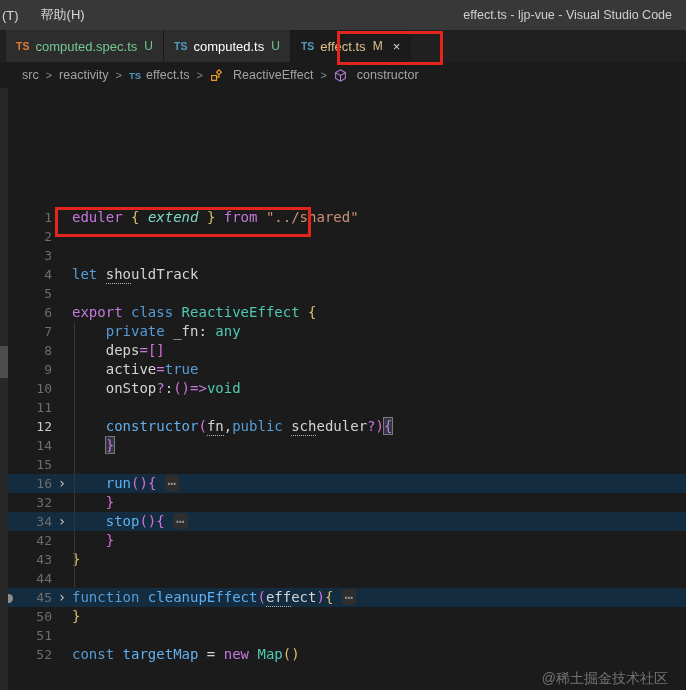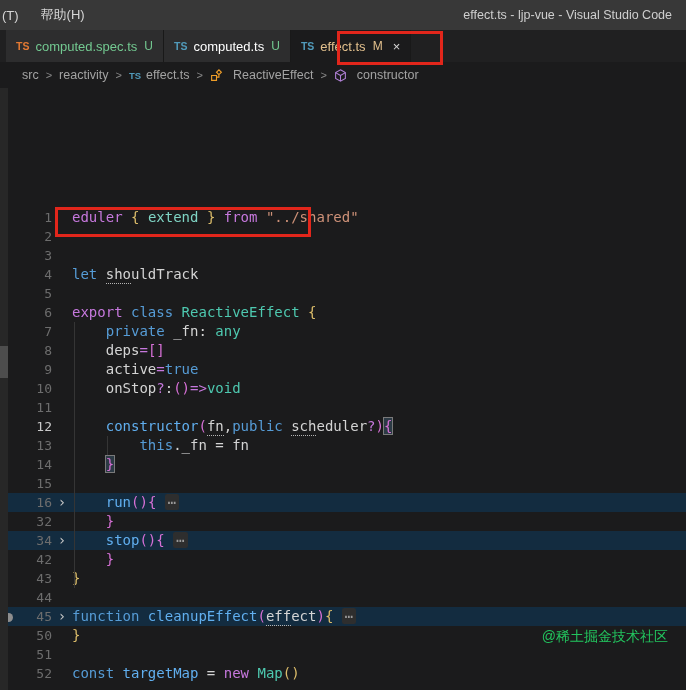--- a/index.html
+++ b/index.html
@@ -73,33 +73,33 @@
 
   
   .p { color:#c678dd; }            
   .b { color:#569cd6; }            
   .t { color:#4ec9b0; }            
   .f { color:#61afef; }            
   .w { color:#d4d4d4; }
   .y { color:#dcbd6a; }            
   .o { color:#d670d6; }            
   .s { color:#ce9178; }            
-  .e { color:#7fd4c4; }            
+  .e { color:#7fd4c4;font-style:italic; }            
   .el { color:#9a9a9a; background:#2e2e2e; padding:0 3px; border-radius:2px; }
   .u { border-bottom:1px dotted #b5b5b5; padding-bottom:1px; }
   .bx { outline:1px solid #7a7a7a; background:#2c3a45; }
 
   
   .guide { position:absolute; width:1px; background:#353535; }
 
   
   .anno { position:absolute; border:3px solid #e2261b; pointer-events:none; }
 
   .watermark {
-    position:absolute; right:18px; top:628px; font-size:14px; color:#22c55e;margin-left:44px;
+    position:absolute; right:18px; top:670px; font-size:14px; color:#737373;margin-left:44px;
   }
 </style>
 </head>
 <body>
 
 <div class="titlebar">
   <span class="menu-cut">(T)</span>
   <span class="menu-item">帮助(H)</span>
   <span class="window-title">effect.ts - ljp-vue - Visual Studio Code</span>
 </div>
@@ -224,26 +224,20 @@
         <span class="code"></span>
       </div>
       <div class="row">
         <span class="bp-col"></span>
         <span class="ln cur">12</span>
         <span class="fold-col"></span>
         <span class="code"><span class="w">    </span><span class="f">constructor</span><span class="o">(</span><span class="w u">fn</span><span class="w">,</span><span class="b">public</span><span class="w"> </span><span class="w u">sch</span><span class="w">eduler</span><span class="p">?</span><span class="o">)</span><span class="o bx">{</span></span>
       </div>
       <div class="row">
         <span class="bp-col"></span>
-        <span class="ln">13</span>
-        <span class="fold-col"></span>
-        <span class="code"><span class="w">        </span><span class="b">this</span><span class="w">._fn</span><span class="w"> = </span><span class="w">fn</span></span>
-      </div>
-      <div class="row">
-        <span class="bp-col"></span>
         <span class="ln">14</span>
         <span class="fold-col"></span>
         <span class="code"><span class="w">    </span><span class="o bx">}</span></span>
       </div>
       <div class="row">
         <span class="bp-col"></span>
         <span class="ln">15</span>
         <span class="fold-col"></span>
         <span class="code"></span>
       </div>

